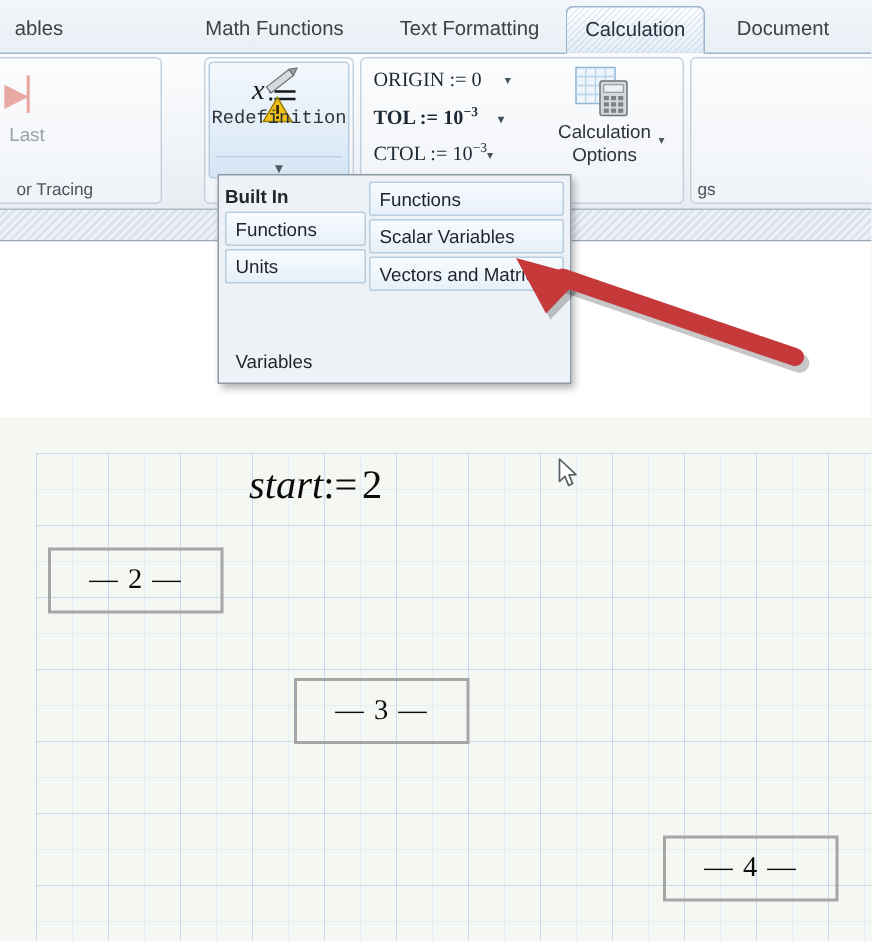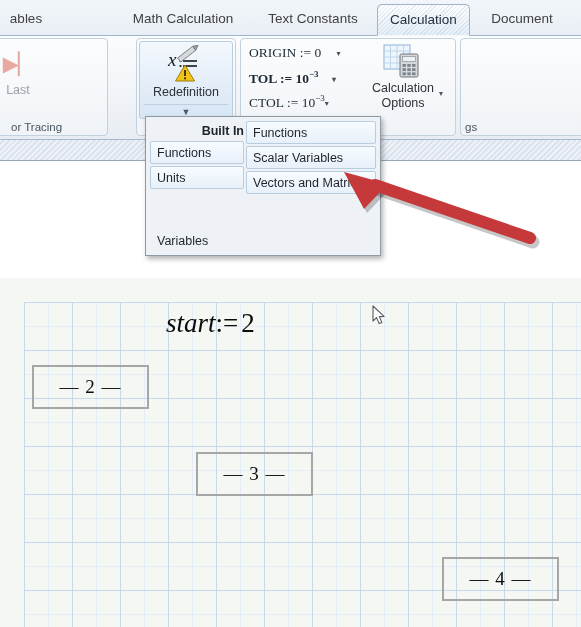--- a/index.html
+++ b/index.html
@@ -70,21 +70,21 @@
 
   
   #group-redef{left:136px;width:100px;}
   #redefinition-button{
     position:absolute;left:2px;top:2px;width:94px;height:78px;
     border:1px solid #b9cde0;border-radius:3px;
     background:linear-gradient(to bottom,#f3f8fd 0%,#e4eef8 55%,#d6e6f5 100%);
     box-sizing:border-box;text-align:center;cursor:default;
   }
   #redefinition-button .lbl{
-    position:absolute;left:0;right:0;top:43px;font-size:12.5px;color:#2d3338;
+    position:absolute;left:0;right:0;top:30px;font-size:12.5px;color:#2d3338;font-family:Liberation Mono, monospace;
   }
   #redefinition-button .split{
     position:absolute;left:4px;right:4px;top:62px;height:14px;
     border-top:1px solid #bcd0e2;font-size:9px;color:#4d5a66;line-height:14px;
   }
   .redef-icon{
     position:absolute;left:50%;top:3px;margin-left:-20px;width:40px;height:38px;
   }
 
   
@@ -127,21 +127,21 @@
   #redefinition-menu{
     position:absolute;left:145px;top:116px;width:236px;height:140px;
     background:#eef2f7;border:1px solid #8e9aa6;
     box-shadow:2px 3px 5px rgba(0,0,0,0.30);
     box-sizing:border-box;z-index:40;
   }
   .menu-col{position:absolute;top:4px;bottom:4px;}
   #menu-col-builtin{left:4px;width:94px;}
   #menu-col-userdef{left:100px;width:130px;}
   .menu-head{
-    height:20px;line-height:20px;text-align:right;
+    height:20px;line-height:20px;text-align:left;
     font-size:12.5px;font-weight:bold;color:#20262c;
   }
   .menu-item{
     height:23px;line-height:22px;margin-bottom:2px;
     font-size:12.5px;color:#1e242a;padding-left:6px;
     border:1px solid #b8cde0;border-radius:2px;
     background:linear-gradient(to bottom,#f7fbff 0%,#e7f0f9 100%);
     box-sizing:border-box;cursor:default;white-space:nowrap;
   }
   .menu-item.plain{border-color:transparent;background:transparent;margin-top:40px;}
@@ -191,22 +191,22 @@
   #region-3{left:196px;top:452px;width:117px;height:44px;}
   #region-4{left:442px;top:557px;width:117px;height:44px;}
 
   #mouse-cursor{position:absolute;left:372px;top:305px;z-index:70;}
 </style>
 </head>
 <body>
 
 <div id="ribbon-tabs">
   <div class="tab inactive" style="left:-10px;width:72px;"><span>ables</span></div>
-  <div class="tab inactive" style="left:113px;width:140px;"><span>Math Calculation</span></div>
-  <div class="tab inactive" style="left:248px;width:130px;"><span>Text Constants</span></div>
+  <div class="tab inactive" style="left:113px;width:140px;"><span>Math Functions</span></div>
+  <div class="tab inactive" style="left:248px;width:130px;"><span>Text Formatting</span></div>
   <div class="tab active" style="left:377px;width:93px;"><span>Calculation</span></div>
   <div class="tab inactive" style="left:472px;width:100px;"><span>Document</span></div>
 </div>
 
 <div id="ribbon-body">
 
   <div class="group" id="group-nav">
 
     <div class="navbtn" style="left:96px;">
       <span class="glyph">▶▏</span>

